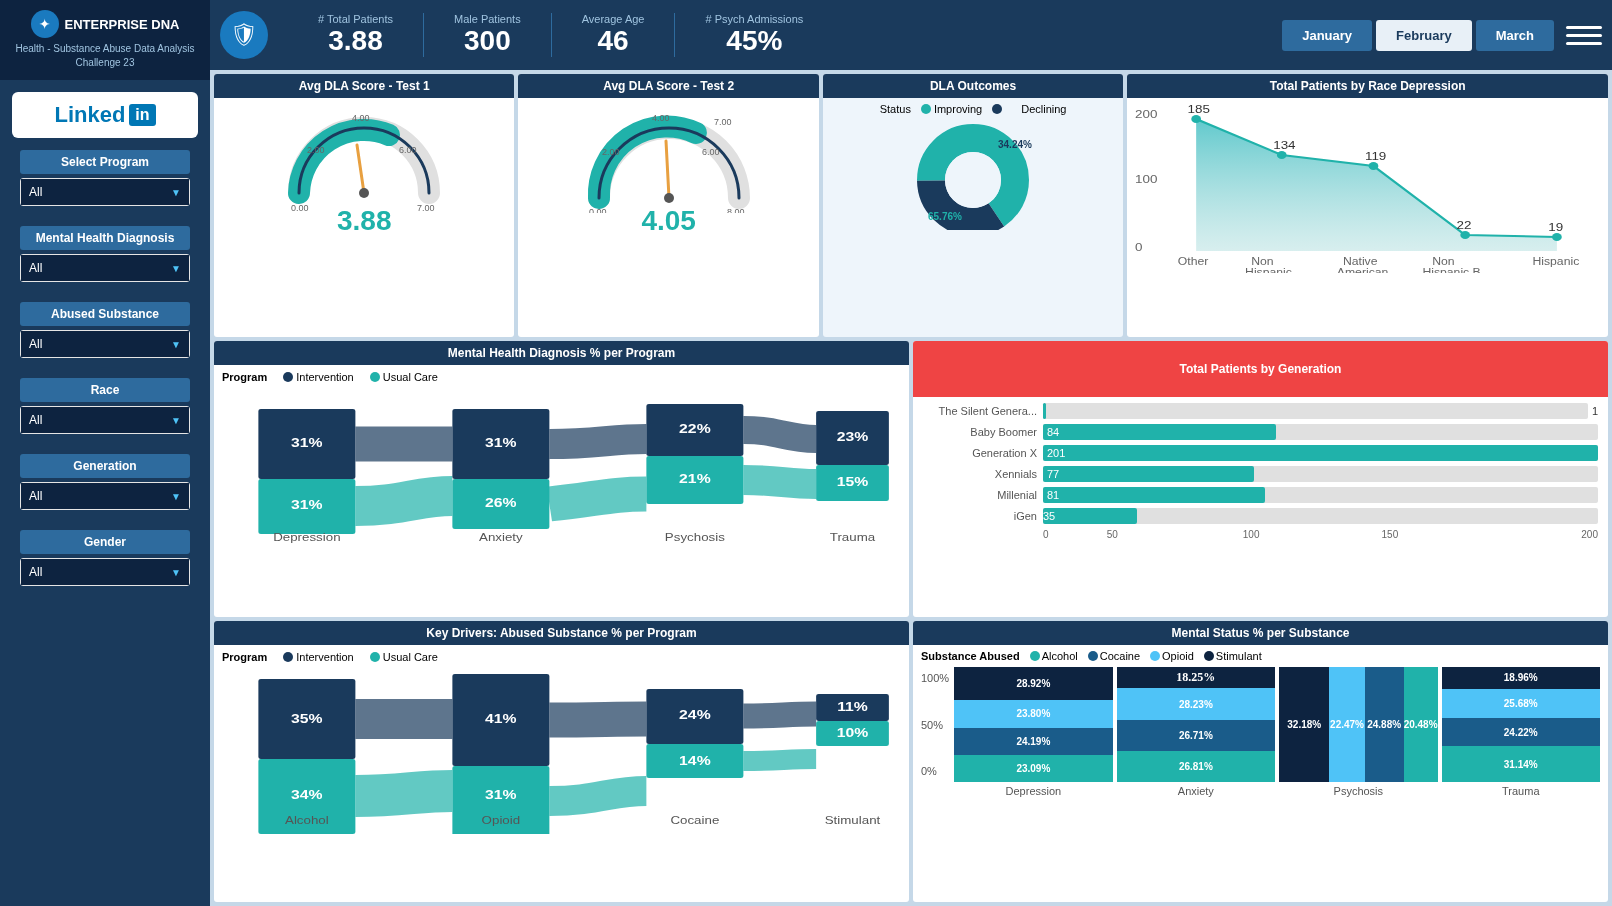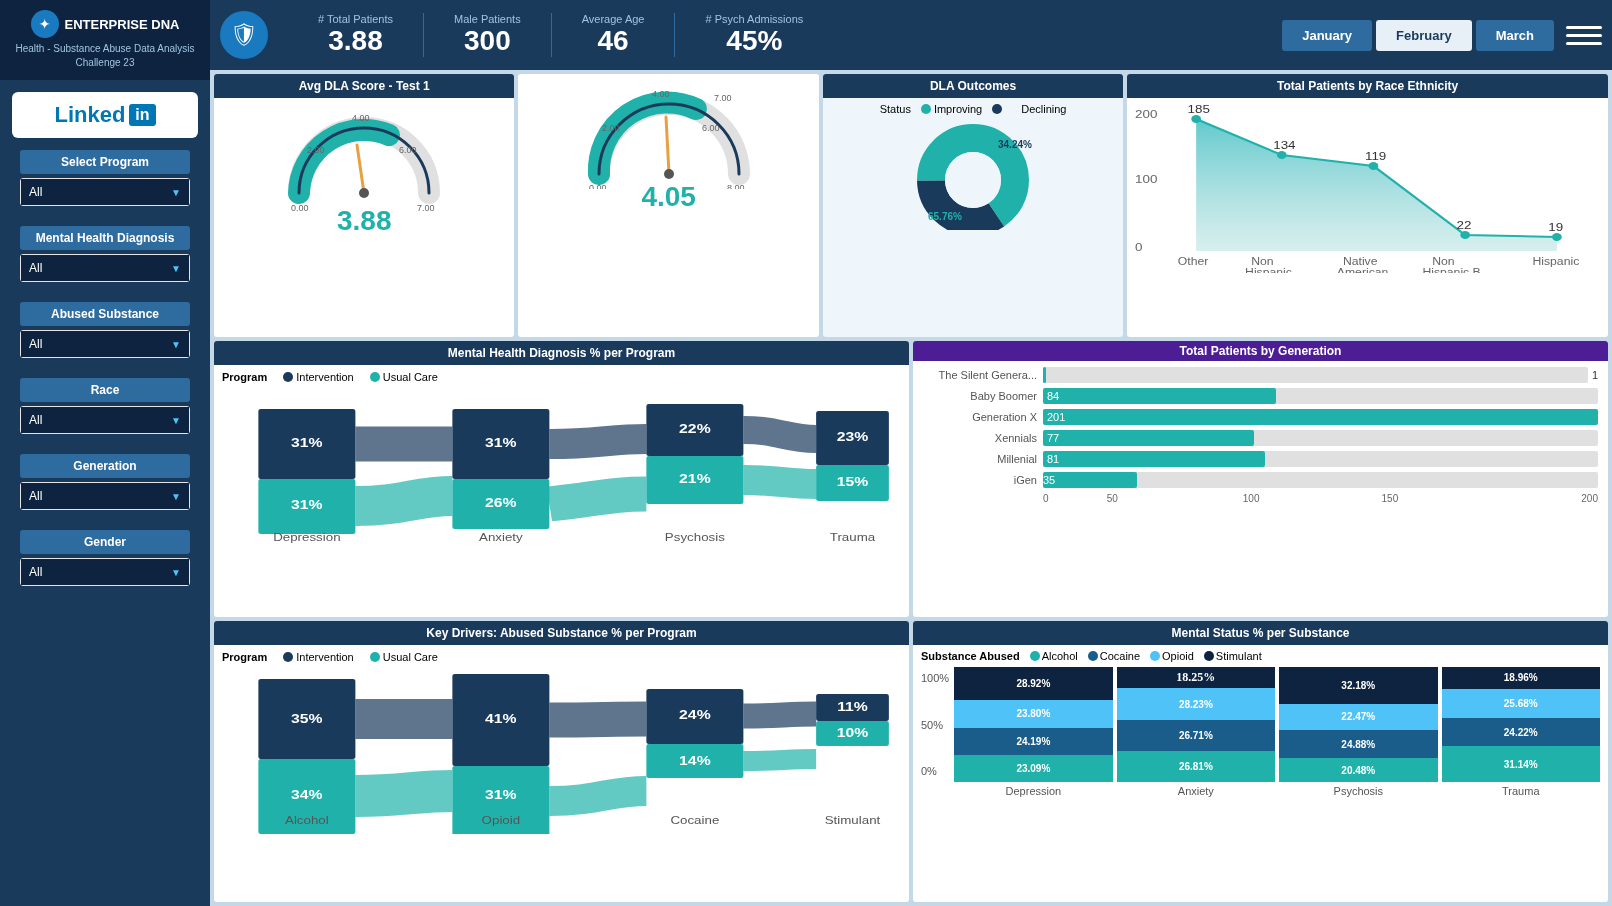--- a/index.html
+++ b/index.html
@@ -257,20 +257,21 @@
             <text x="28" y="50" font-size="9" fill="#666">2.00</text>
             <text x="73" y="18" font-size="9" fill="#666">4.00</text>
             <text x="120" y="50" font-size="9" fill="#666">6.00</text>
             <text x="138" y="108" font-size="9" fill="#666">7.00</text>
           </svg>
           <div style="font-size:28px;font-weight:bold;color:#20b2aa;margin-top:-8px;">3.88</div>
         </div>
       </div>
 
       <div style="background:white; border-radius:3px; overflow:hidden;">
+        <div style="background:#1a3a5c;color:white;font-size:12px;font-weight:bold;text-align:center;padding:5px;">Avg DLA Score - Test 2</div>
         <div style="display:flex;flex-direction:column;align-items:center;padding:5px 5px 2px;">
           <svg width="170" height="110" viewBox="0 0 170 110">
             <path d="M 15 95 A 68 68 0 0 1 155 95" fill="none" stroke="#e0e0e0" stroke-width="22" stroke-linecap="round"></path>
             <path d="M 15 95 A 68 68 0 0 1 112 30" fill="none" stroke="#20b2aa" stroke-width="22" stroke-linecap="round"></path>
             <path d="M 15 95 A 68 68 0 0 1 155 95" fill="none" stroke="#1a3a5c" stroke-width="3" stroke-linecap="round"></path>
             <line x1="85" y1="95" x2="82" y2="38" stroke="#e8a040" stroke-width="3" stroke-linecap="round"></line>
             <circle cx="85" cy="95" r="5" fill="#555"></circle>
             <text x="5" y="112" font-size="9" fill="#666">0.00</text>
             <text x="18" y="52" font-size="9" fill="#666">2.00</text>
             <text x="68" y="18" font-size="9" fill="#666">4.00</text>
@@ -302,21 +303,21 @@
             <circle cx="75" cy="60" r="42" fill="none" stroke="#1a3a5c" stroke-width="28" stroke-dasharray="90 173" stroke-dashoffset="-107" transform="rotate(-90 75 60)"></circle>
             <circle cx="75" cy="60" r="28" fill="#eef5fb"></circle>
 
             <text x="100" y="28" font-size="10" fill="#1a3a5c" font-weight="bold">34.24%</text>
             <text x="30" y="100" font-size="10" fill="#20b2aa" font-weight="bold">65.76%</text>
           </svg>
         </div>
       </div>
 
       <div style="background:white; border-radius:3px; overflow:hidden;">
-        <div style="background:#1a3a5c;color:white;font-size:12px;font-weight:bold;text-align:center;padding:5px;">Total Patients by Race Ethnicity</div>
+        <div style="background:#1a3a5c;color:white;font-size:12px;font-weight:bold;text-align:center;padding:5px;">Total Patients by Race Depression</div>
         <div style="padding:5px 8px 2px;">
           <svg width="100%" height="170" viewBox="0 0 380 170" preserveAspectRatio="none">
 
             <text x="0" y="15" font-size="11" fill="#666">200</text>
             <text x="0" y="80" font-size="11" fill="#666">100</text>
             <text x="0" y="148" font-size="11" fill="#666">0</text>
 
             <defs>
               <linearGradient id="areaGrad" x1="0" y1="0" x2="0" y2="1">
                 <stop offset="0%" stop-color="#4fc3c7" stop-opacity="0.9"></stop>
@@ -400,21 +401,21 @@
 
           <text x="70" y="152" font-size="11" fill="#555" text-anchor="middle">Depression</text>
           <text x="230" y="152" font-size="11" fill="#555" text-anchor="middle">Anxiety</text>
           <text x="390" y="152" font-size="11" fill="#555" text-anchor="middle">Psychosis</text>
           <text x="520" y="152" font-size="11" fill="#555" text-anchor="middle">Trauma</text>
         </svg>
       </div>
     </div>
 
     <div style="background:white;border-radius:3px;overflow:hidden;">
-      <div style="background:#4c1d95;color:white;font-size:12px;font-weight:bold;text-align:center;padding:3px;">Total Patients by Generation</div>
+      <div style="background:#ef4444;color:white;font-size:12px;font-weight:bold;text-align:center;padding:21px;">Total Patients by Generation</div>
       <div style="padding:6px 10px;">
 
         <div style="margin-bottom:5px;">
           <div style="display:flex;align-items:center;">
             <div style="width:120px;text-align:right;padding-right:6px;font-size:11px;color:#555;overflow:hidden;text-overflow:ellipsis;white-space:nowrap;">The Silent Genera...</div>
             <div style="flex:1;background:#e0e0e0;border-radius:2px;height:16px;position:relative;">
               <div style="width:0.5%;background:#20b2aa;height:100%;border-radius:2px;display:flex;align-items:center;"></div>
             </div>
             <span style="font-size:11px;color:#333;margin-left:4px;">1</span>
           </div>
@@ -581,21 +582,21 @@
               <div style="width: 100%; flex: 1 1 0%; display: flex; flex-direction: column; height: 120px;">
                 <div style="flex:18.25;background:#0d2340;display:flex;align-items:center;justify-content:center;font-size:12px;color:white;font-weight:bold;font-family:Liberation Serif, serif;">18.25%</div>
                 <div style="flex:28.23;background:#4fc3f7;display:flex;align-items:center;justify-content:center;font-size:10px;color:white;font-weight:bold;">28.23%</div>
                 <div style="flex:26.71;background:#1a5c8a;display:flex;align-items:center;justify-content:center;font-size:10px;color:white;font-weight:bold;">26.71%</div>
                 <div style="flex:26.81;background:#20b2aa;display:flex;align-items:center;justify-content:center;font-size:10px;color:white;font-weight:bold;">26.81%</div>
               </div>
               <div style="font-size:11px;color:#555;margin-top:3px;text-align:center;">Anxiety</div>
             </div>
 
             <div style="flex: 1 1 0%; display: flex; flex-direction: column; align-items: center; height: 130px;">
-              <div style="width: 100%; flex: 1 1 0%; display: flex; flex-direction: column; height: 120px; justify-content: center;">
+              <div style="width: 100%; flex: 1 1 0%; display: flex; flex-direction: row; height: 120px; justify-content: center;">
                 <div style="flex:32.18;background:#0d2340;display:flex;align-items:center;justify-content:center;font-size:10px;color:white;font-weight:bold;">32.18%</div>
                 <div style="flex:22.47;background:#4fc3f7;display:flex;align-items:center;justify-content:center;font-size:10px;color:white;font-weight:bold;">22.47%</div>
                 <div style="flex:24.88;background:#1a5c8a;display:flex;align-items:center;justify-content:center;font-size:10px;color:white;font-weight:bold;">24.88%</div>
                 <div style="flex:20.48;background:#20b2aa;display:flex;align-items:center;justify-content:center;font-size:10px;color:white;font-weight:bold;">20.48%</div>
               </div>
               <div style="font-size:11px;color:#555;margin-top:3px;text-align:center;">Psychosis</div>
             </div>
 
             <div style="flex: 1 1 0%; display: flex; flex-direction: column; align-items: center; height: 130px;">
               <div style="width: 100%; flex: 1 1 0%; display: flex; flex-direction: column; height: 120px;">

